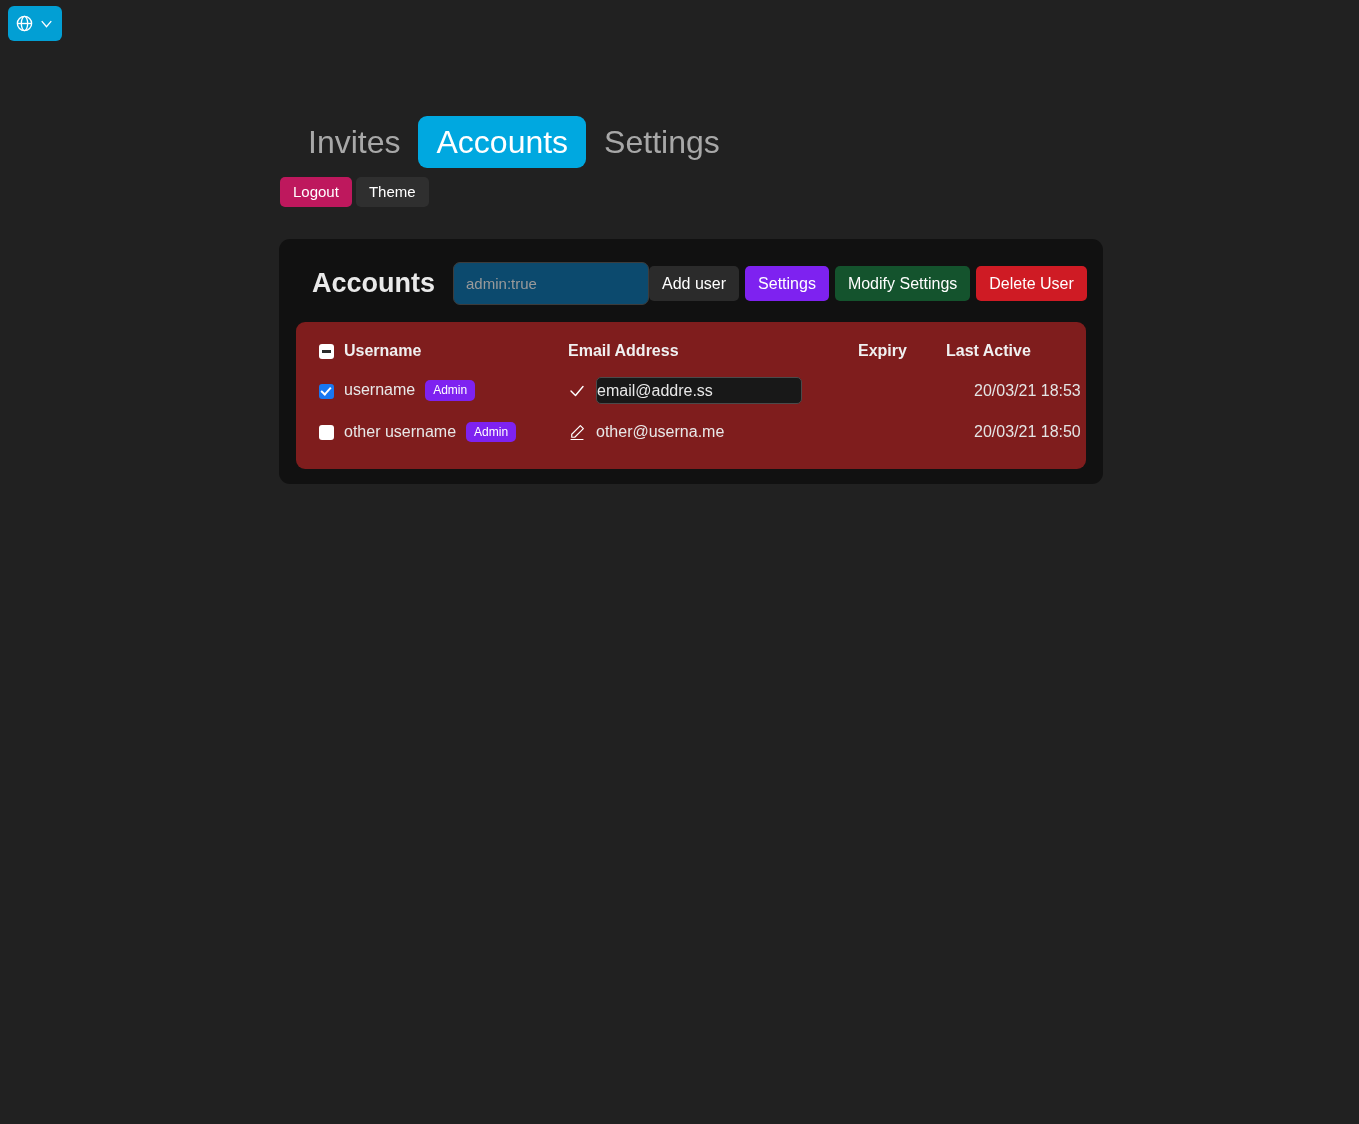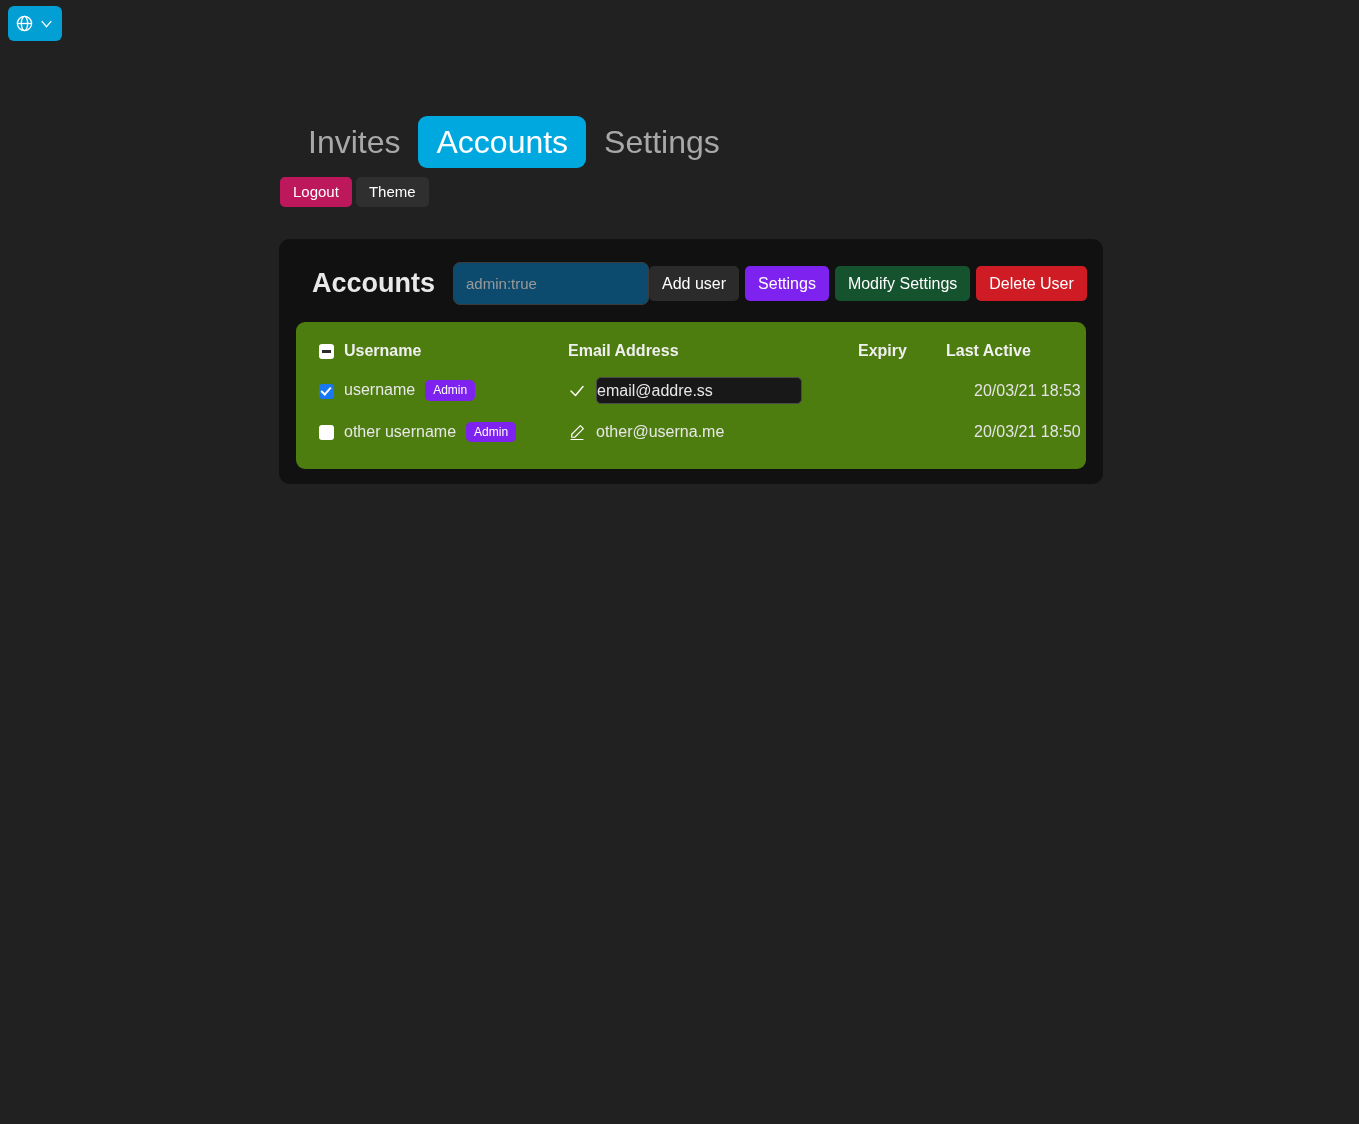--- a/index.html
+++ b/index.html
@@ -129,21 +129,21 @@
     white-space: nowrap;
     line-height: 1.2;
   }
   .actbtn.add      { background: #2b2b2b; text-align: center; }
   .actbtn.announce { background: #7e22f0; }
   .actbtn.modify   { background: #14532d; }
   .actbtn.delete   { background: #cf1b24; }
 
   
   #table-panel {
-    background: #4d7c0f;
+    background: #7f1d1d;
     border-radius: 9px;
     padding: 12px 0 18px 0;
   }
   table#accounts-table {
     width: 100%;
     border-collapse: collapse;
     table-layout: fixed;
   }
   #accounts-table th {
     text-align: left;

